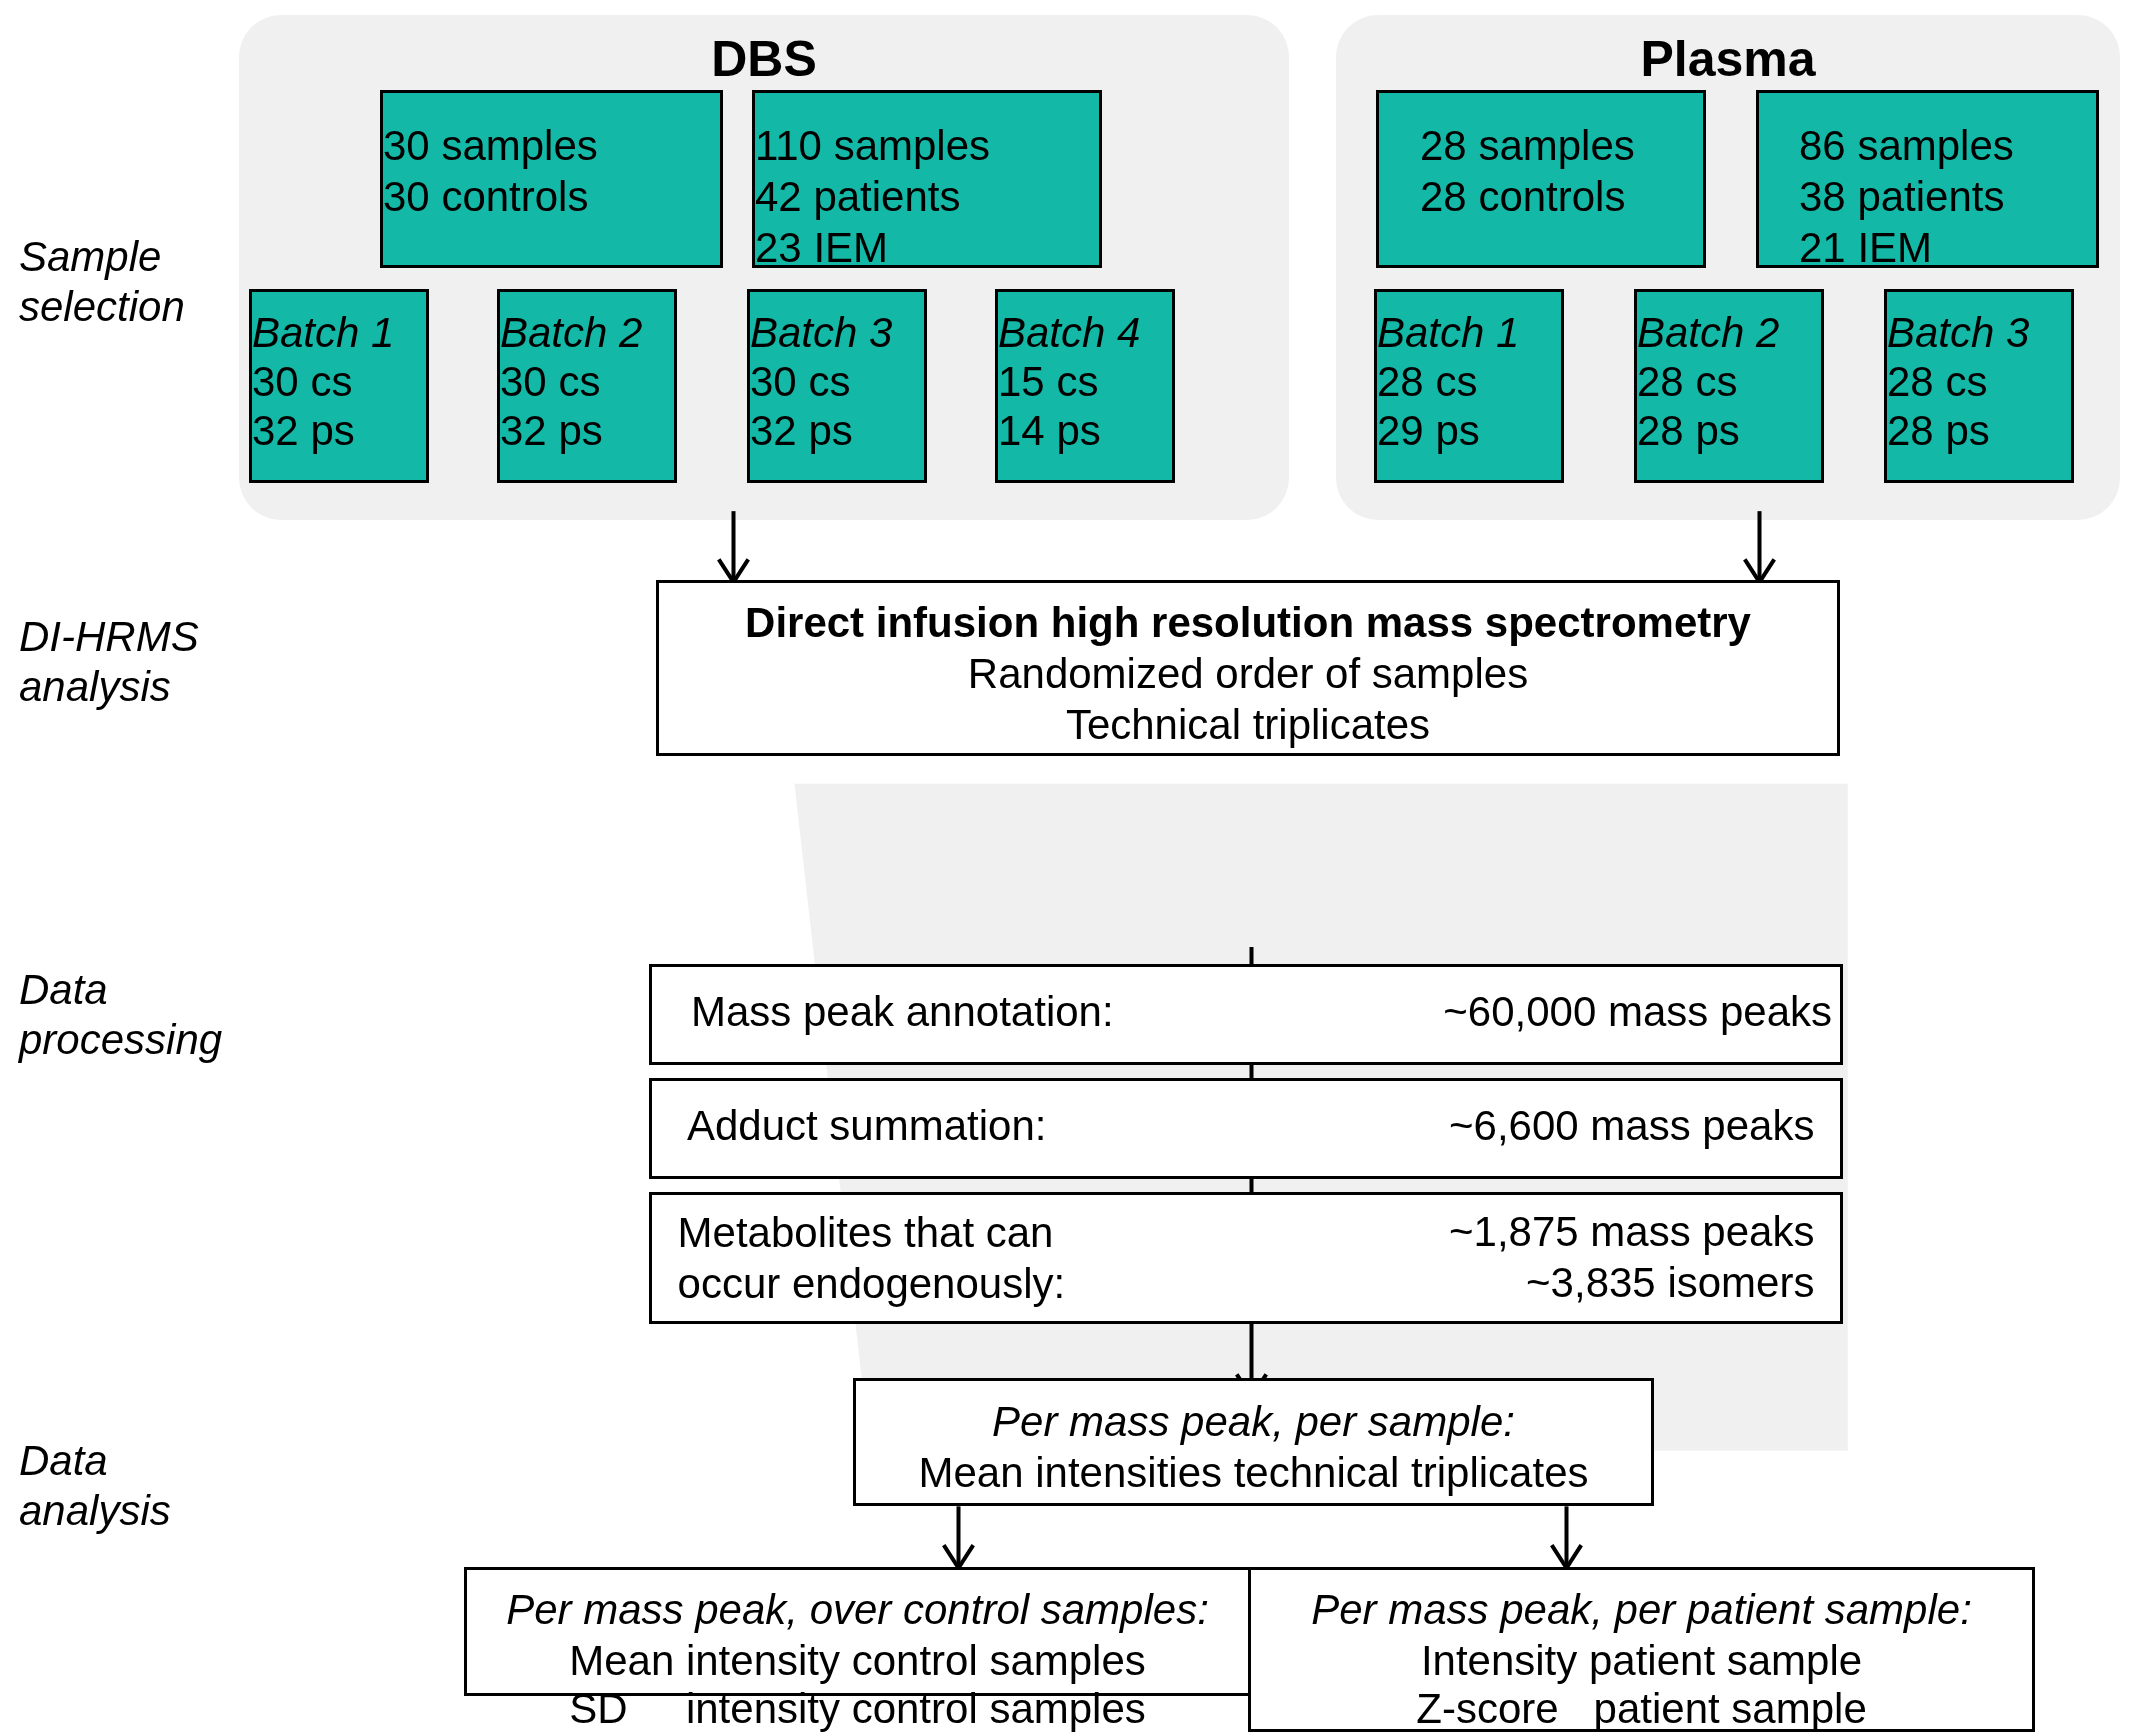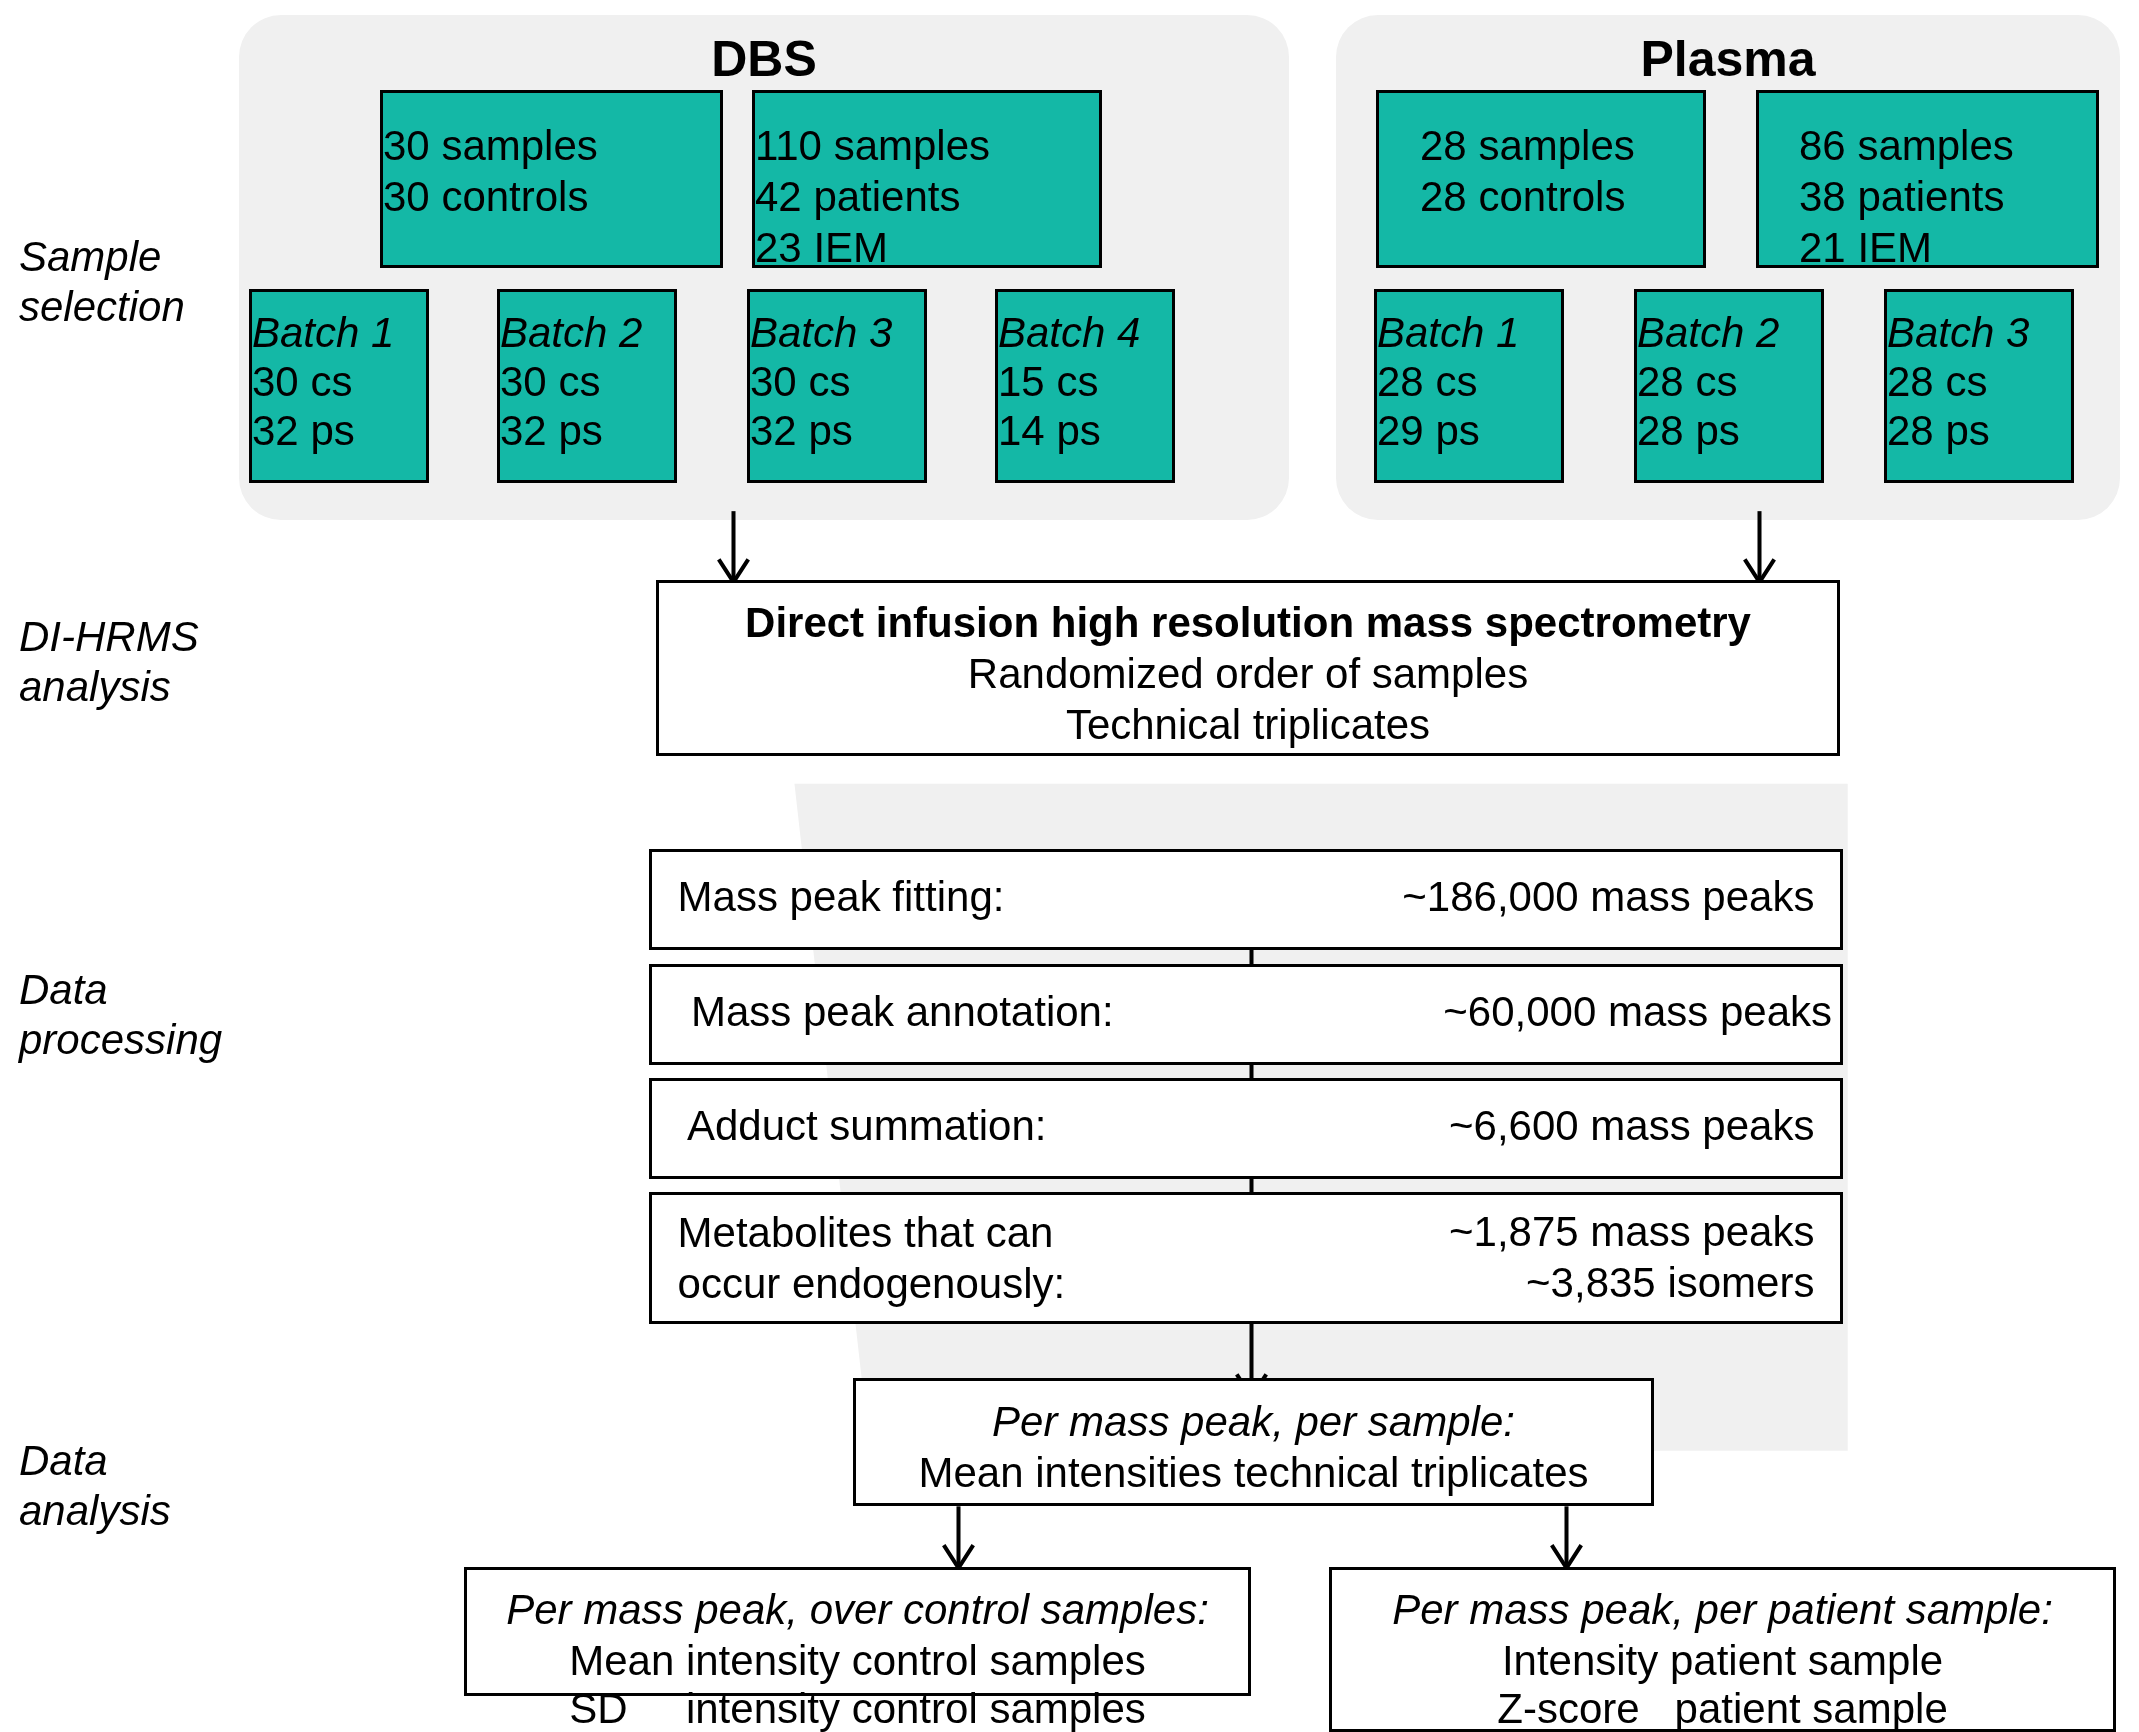--- a/index.html
+++ b/index.html
@@ -166,24 +166,20 @@
     <div class="line ctr bold" style="top:15px;">Direct infusion high resolution mass spectrometry</div>
     <div class="line ctr" style="top:66px;">Randomized order of samples</div>
     <div class="line ctr" style="top:117px;">Technical triplicates</div>
   </div>
 
   <svg class="funnel" style="left:727px; top:781px; background:transparent;" width="1131" height="673" viewBox="0 0 1680 1000">
     <polygon points="100,0 1665,0 1665,930 225,930 225,880 1665,880 1665,35 118,35 470,170 1665,170" fill="none"></polygon>
     <path d="M 100,4 L 1665,4 L 1665,995 L 212,995 Z" fill="#f0f0f0"></path>
   </svg>
 
-  <div class="wbox" style="left:649px; top:849px; width:1194px; height:101px;">
-    <div class="line lft" style="left:25.6px; top:20px;">Mass peak fitting:</div>
-    <div class="line rgt" style="right:25.6px; top:20px;">~186,000 mass peaks</div>
-  </div>
 
   <svg class="arrowhead" style="left:1218px; top:947px;" width="67" height="67" viewBox="0 0 100 100">
     <line x1="50" y1="0" x2="50" y2="94" stroke="#000" stroke-width="6"></line>
     <polyline points="28,62 50,96 72,62" fill="none" stroke="#000" stroke-width="6"></polyline>
   </svg>
 
   <div class="wbox" style="left:649px; top:964px; width:1194px; height:101px;">
     <div class="line lft" style="left:29px; top:20px;margin-left:10px;">Mass peak annotation:</div>
     <div class="line rgt" style="right:8px; top:20px;">~60,000 mass peaks</div>
   </div>
@@ -228,20 +224,20 @@
     <line x1="50" y1="0" x2="50" y2="90" stroke="#000" stroke-width="6"></line>
     <polyline points="28,58 50,92 72,58" fill="none" stroke="#000" stroke-width="6"></polyline>
   </svg>
 
   <div class="wbox" style="left:464px; top:1567px; width:787px; height:129px;">
     <div class="line ctr ital" style="top:15px;">Per mass peak, over control samples:</div>
     <div class="line ctr" style="top:66px;">Mean intensity control samples</div>
     <div class="line ctr" style="top:114px;">SD     intensity control samples</div>
   </div>
 
-  <div class="wbox" style="left:1329px; top:1567px; width:787px; height:165px;padding-left:40px;">
+  <div class="wbox" style="left:1248px; top:1567px; width:787px; height:165px;padding-left:40px;">
     <div class="line ctr ital" style="top:15px;">Per mass peak, per patient sample:</div>
     <div class="line ctr" style="top:66px;">Intensity patient sample</div>
     <div class="line ctr" style="top:114px;">Z-score   patient sample</div>
   </div>
 
 </div>
 
 
 </body></html>

